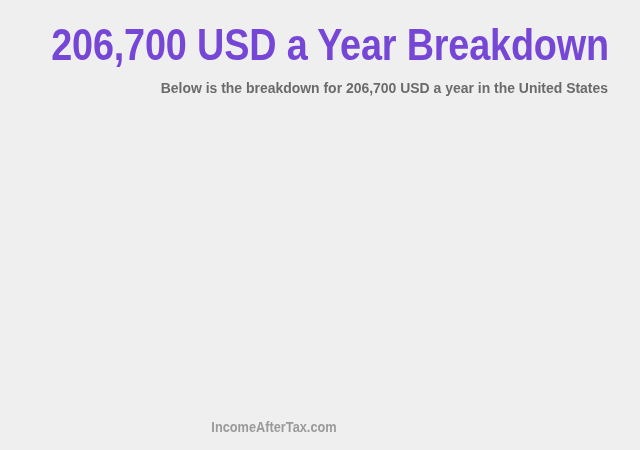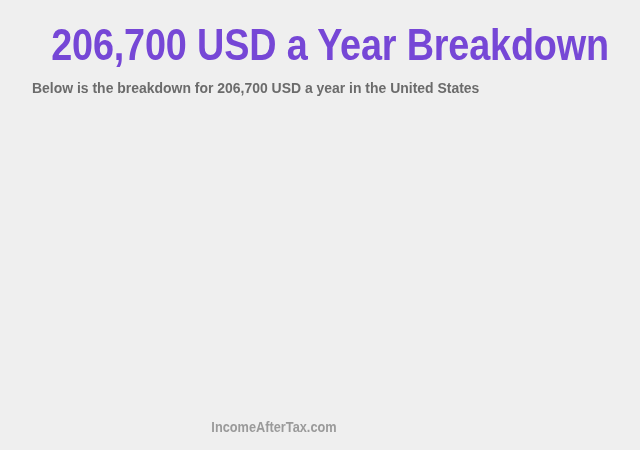--- a/index.html
+++ b/index.html
@@ -21,21 +21,21 @@
     background: #efefef;
     box-sizing: border-box;
   }
 
   
   .header {
     position: absolute;
     left: 0;
     top: 0;
     width: 640px;
-    text-align: left;
+    text-align: right;
   }
   .page-title {
     margin: 0;
     padding-top: 22px;
     font-family: "Liberation Sans Narrow", "Liberation Sans", "DejaVu Sans", sans-serif;
     font-size: 45px;
     line-height: 46px;
     font-weight: 700;
     letter-spacing: -0.2px;
     color: #7647d6;

